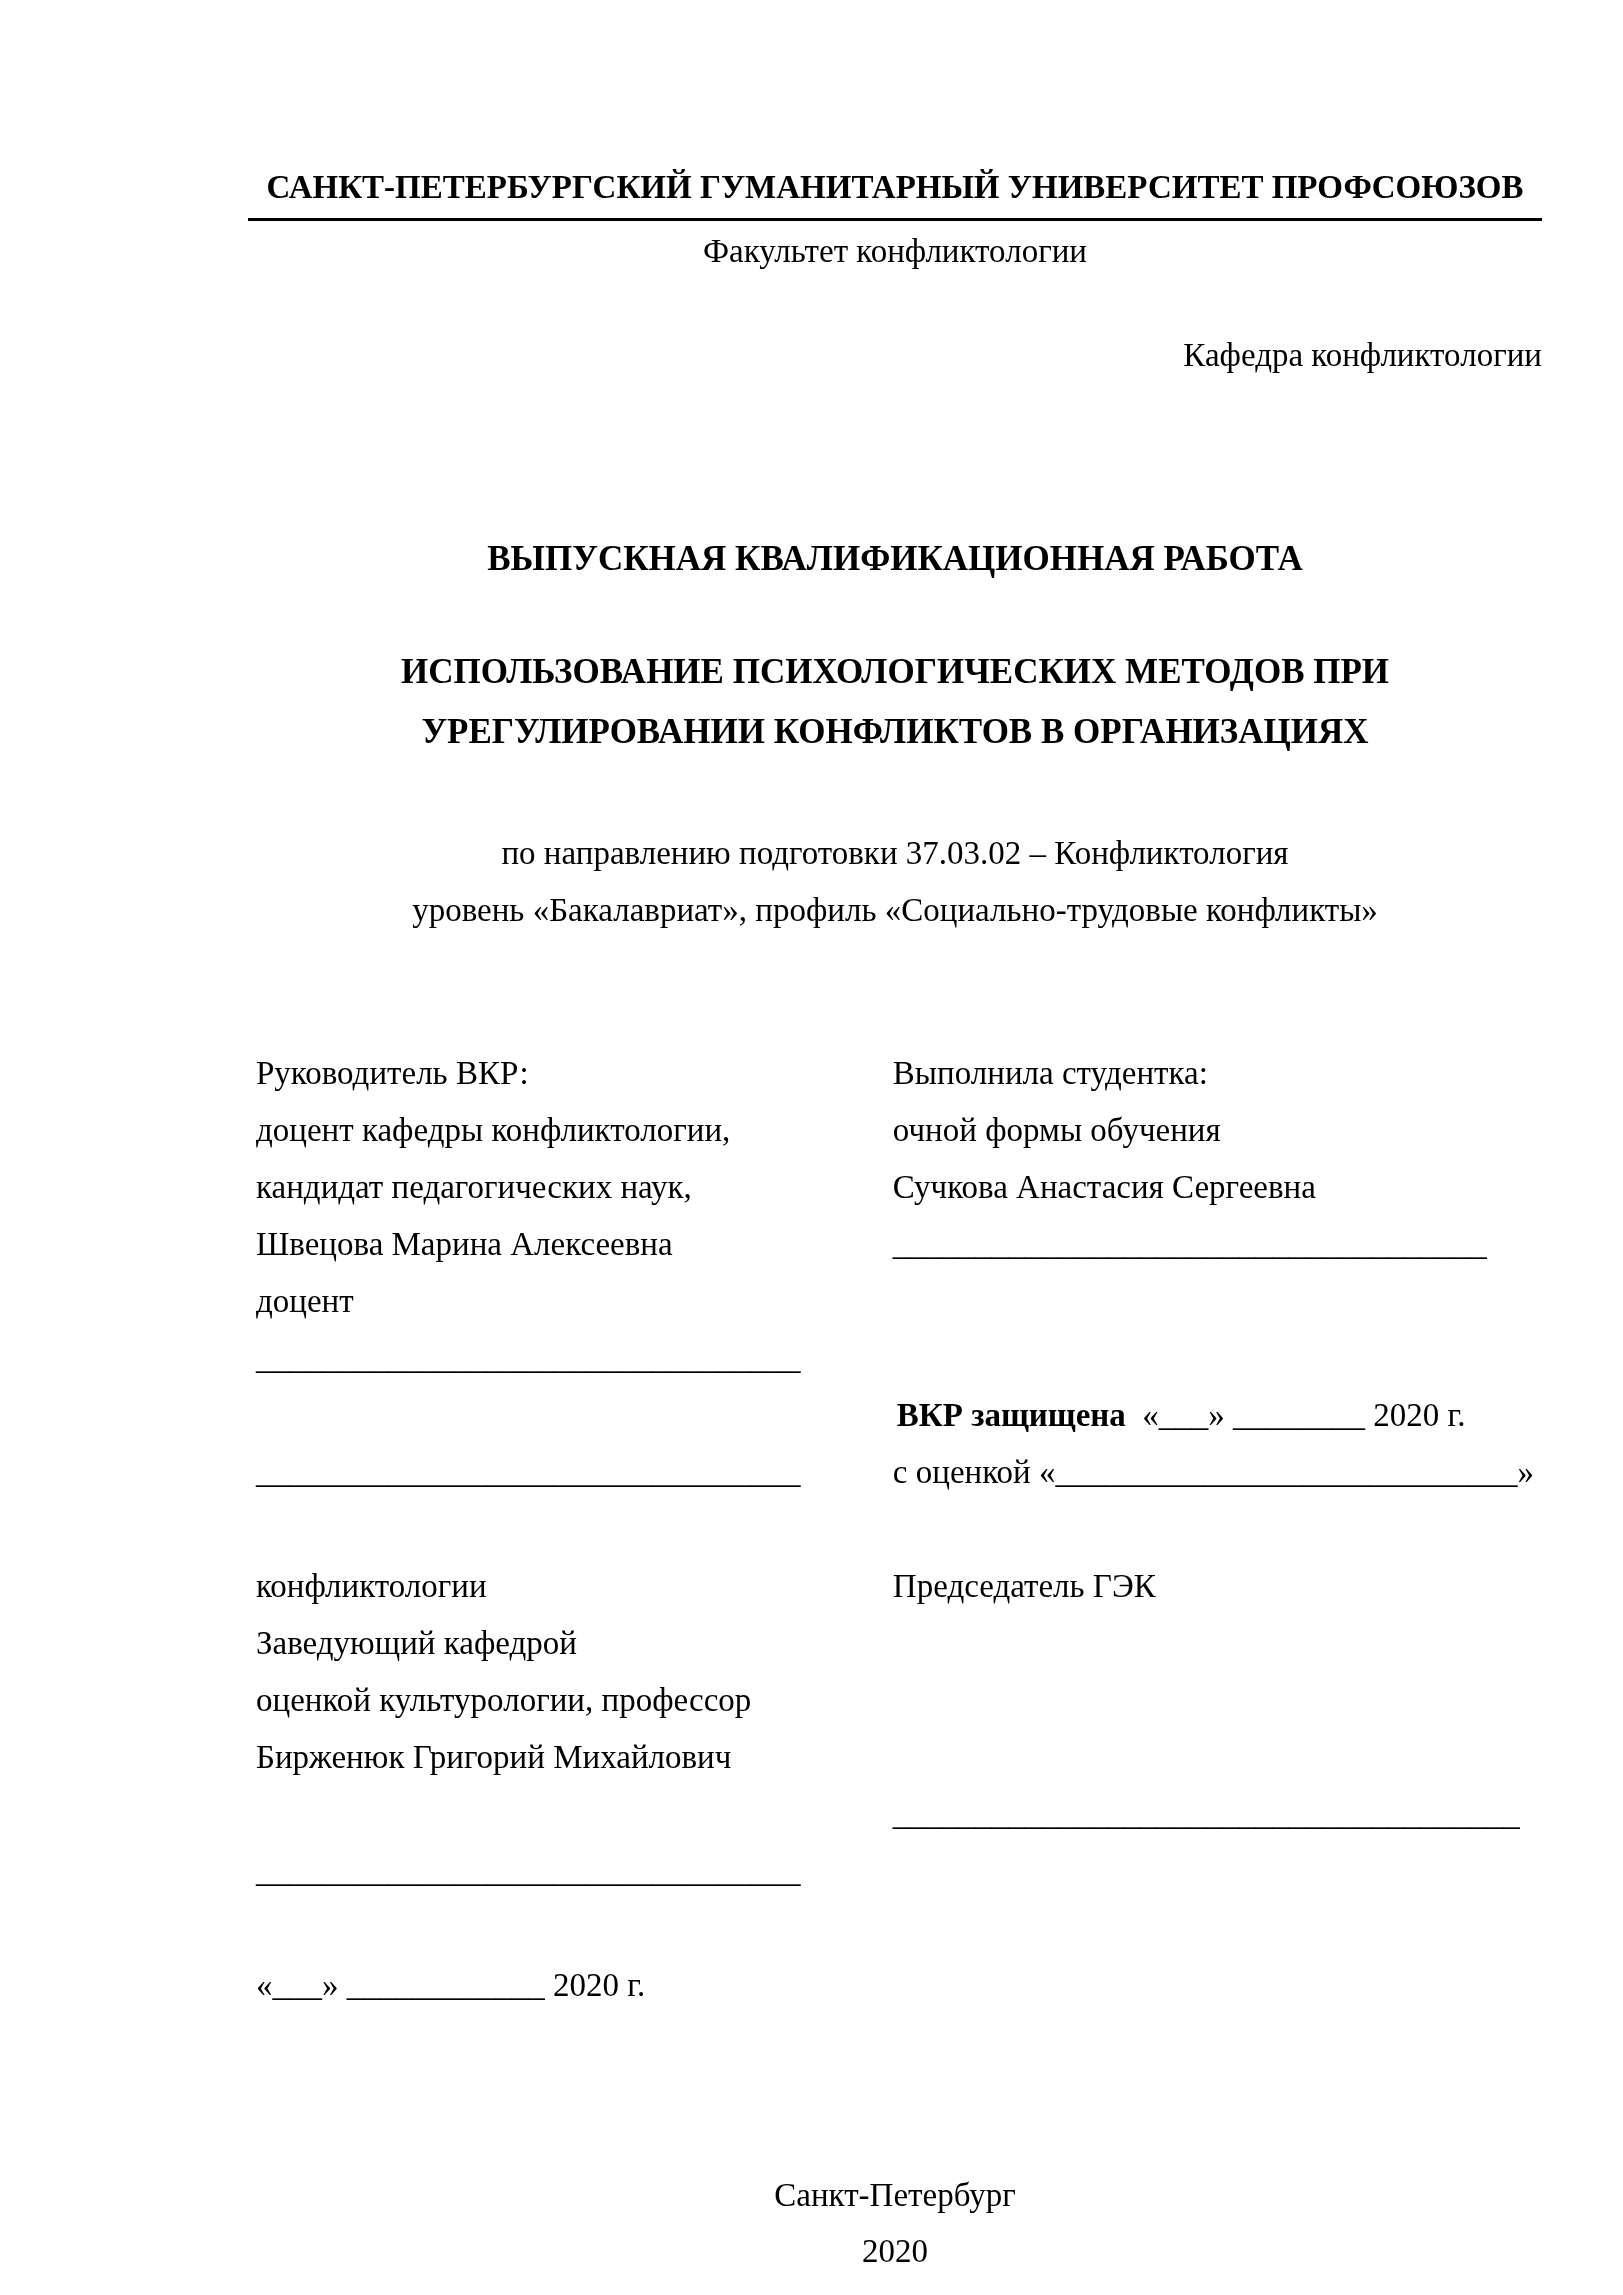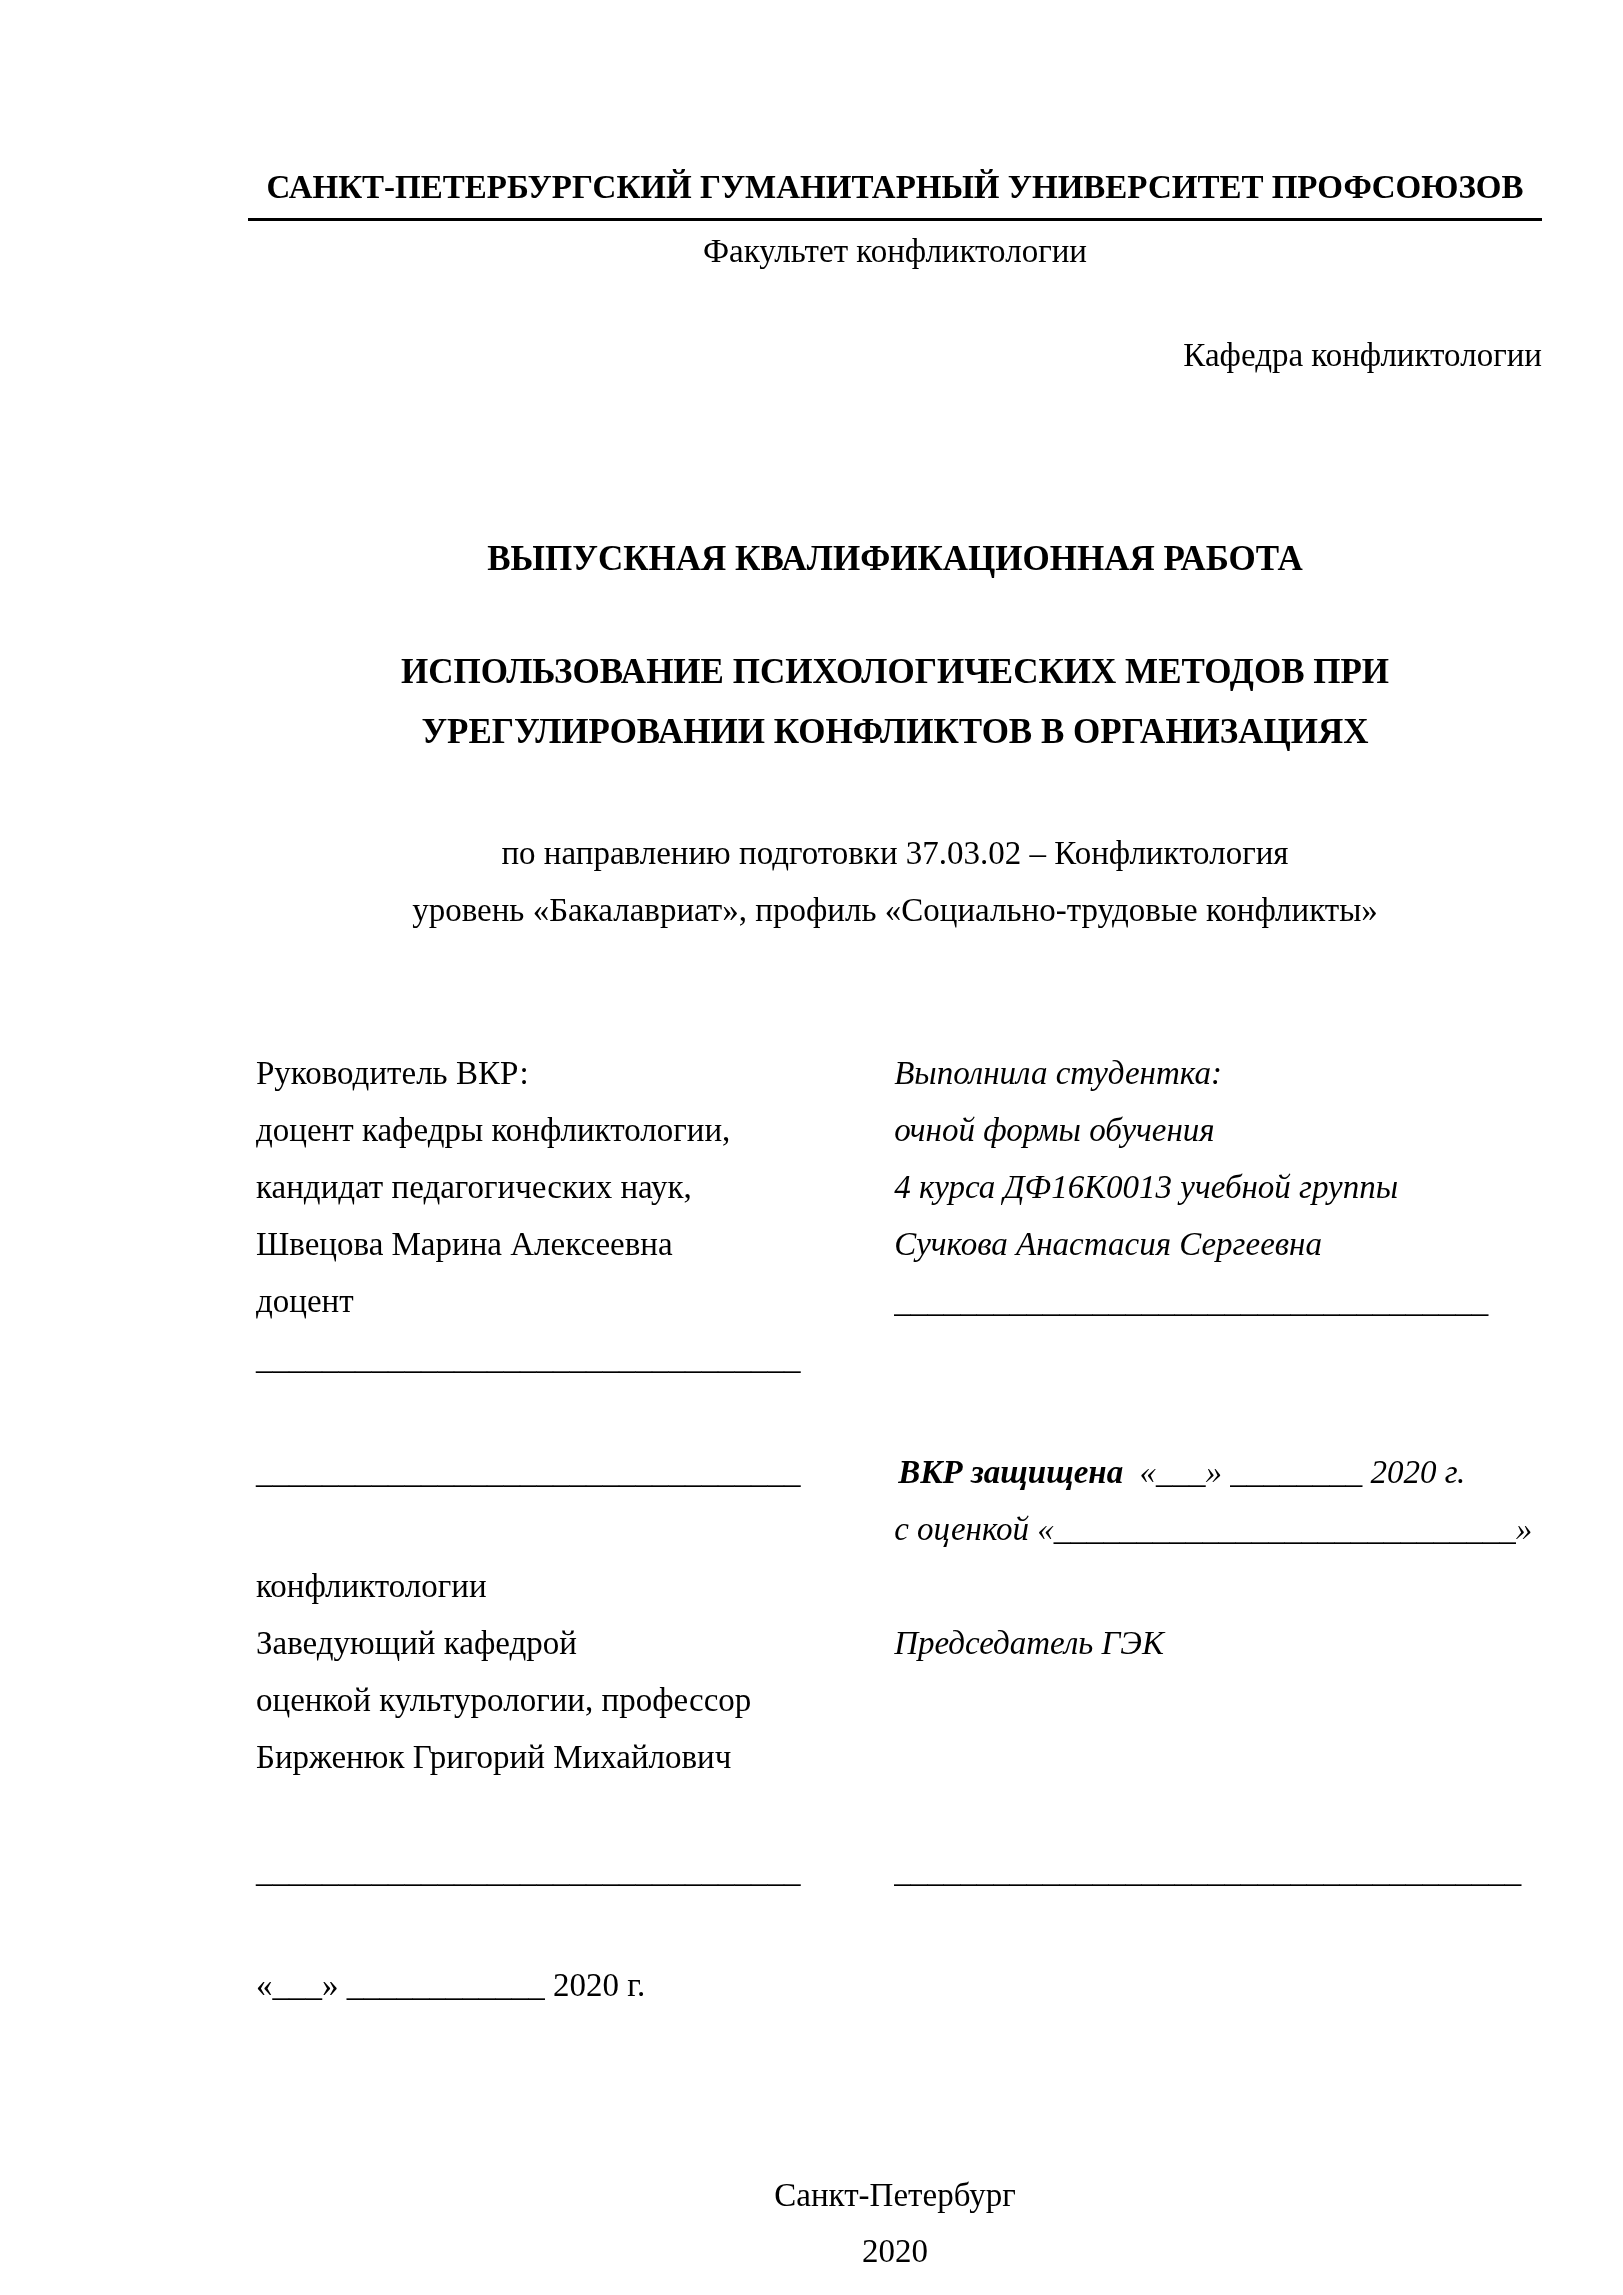--- a/index.html
+++ b/index.html
@@ -34,21 +34,21 @@
   }
   .thesis-title {
     font-weight: bold;
     text-align: center;
     font-size: 35px;
     margin-top: 57px;
   }
   .program { text-align: center; margin-top: 67px; }
   .columns { display: flex; margin-top: 102px; }
   .col-left { width: 49.3%; padding-right: 15.7px; }
-  .col-right { width: 50.7%; font-style: italic; }
+  .col-right { width: 50.7%; }
   .line { min-height: 53px; white-space: nowrap; }
   .bold { font-weight: bold; }
   .footer { text-align: center; margin-top: 149px; }
 </style>
 </head>
 <body>
 
 <div class="page">
 
   <div class="university">САНКТ-ПЕТЕРБУРГСКИЙ ГУМАНИТАРНЫЙ УНИВЕРСИТЕТ ПРОФСОЮЗОВ</div>
@@ -85,21 +85,20 @@
       <div class="line">Бирженюк Григорий Михайлович</div>
       <div class="line"></div>
       <div class="line">_________________________________</div>
       <div class="line"></div>
       <div class="line">«___» ____________ 2020 г.</div>
     </div>
 
     <div class="col-right">
       <div class="line">Выполнила студентка:</div>
       <div class="line">очной формы обучения</div>
-      <div class="line">4 курса ДФ16К0013 учебной группы</div>
       <div class="line">Сучкова Анастасия Сергеевна</div>
       <div class="line">____________________________________</div>
       <div class="line"></div>
       <div class="line"></div>
       <div class="line"><span class="bold">ВКР защищена</span><span> «___» ________ 2020 г.</span></div>
       <div class="line">с оценкой «____________________________»</div>
       <div class="line"></div>
       <div class="line">Председатель ГЭК</div>
       <div class="line"></div>
       <div class="line"></div>

